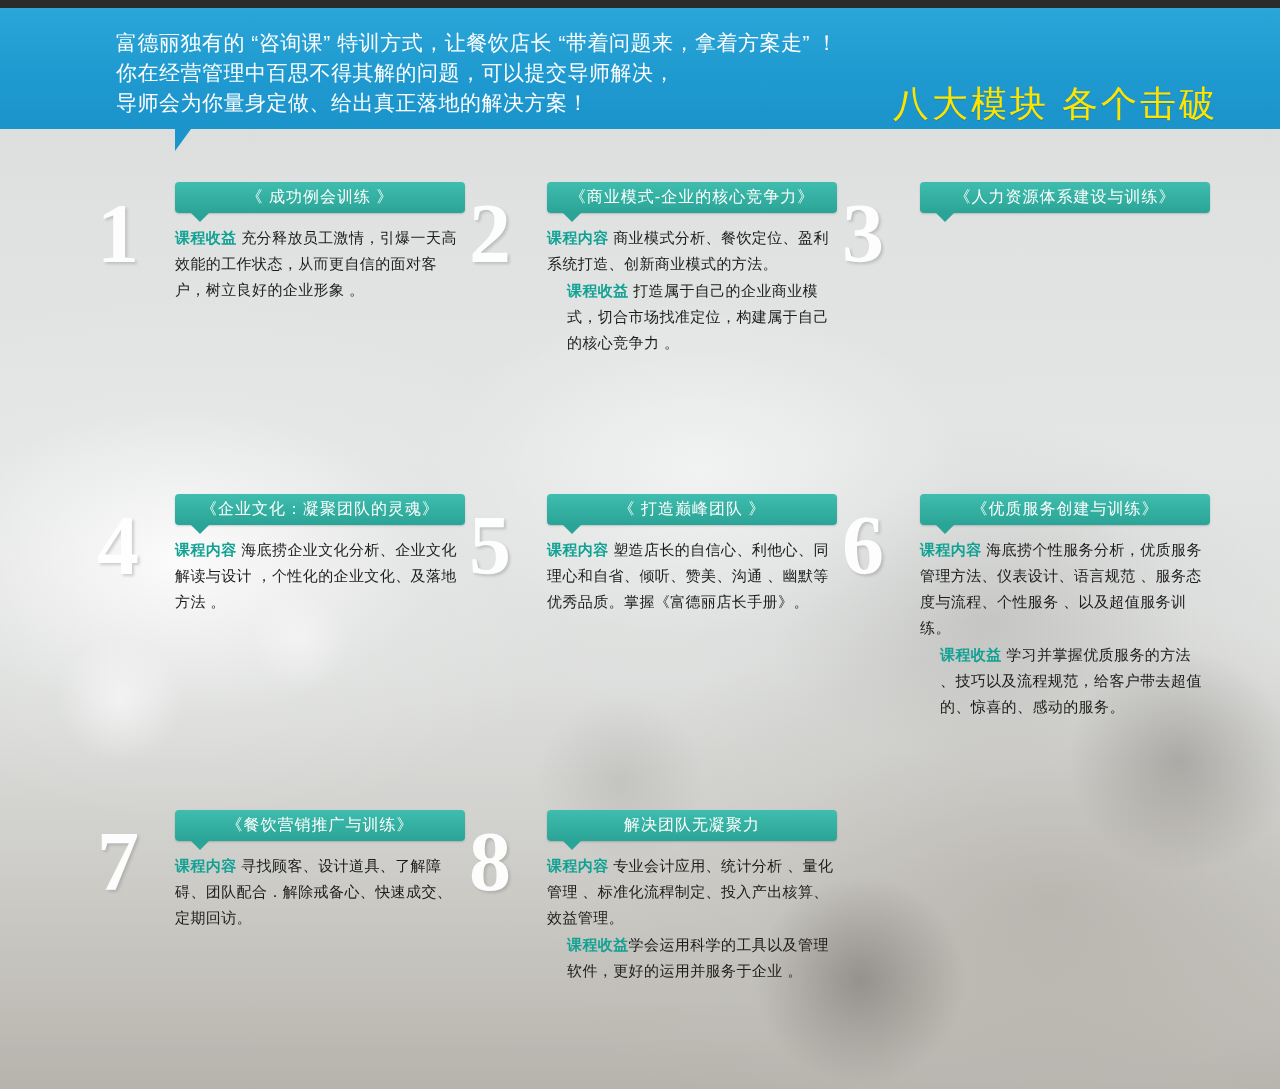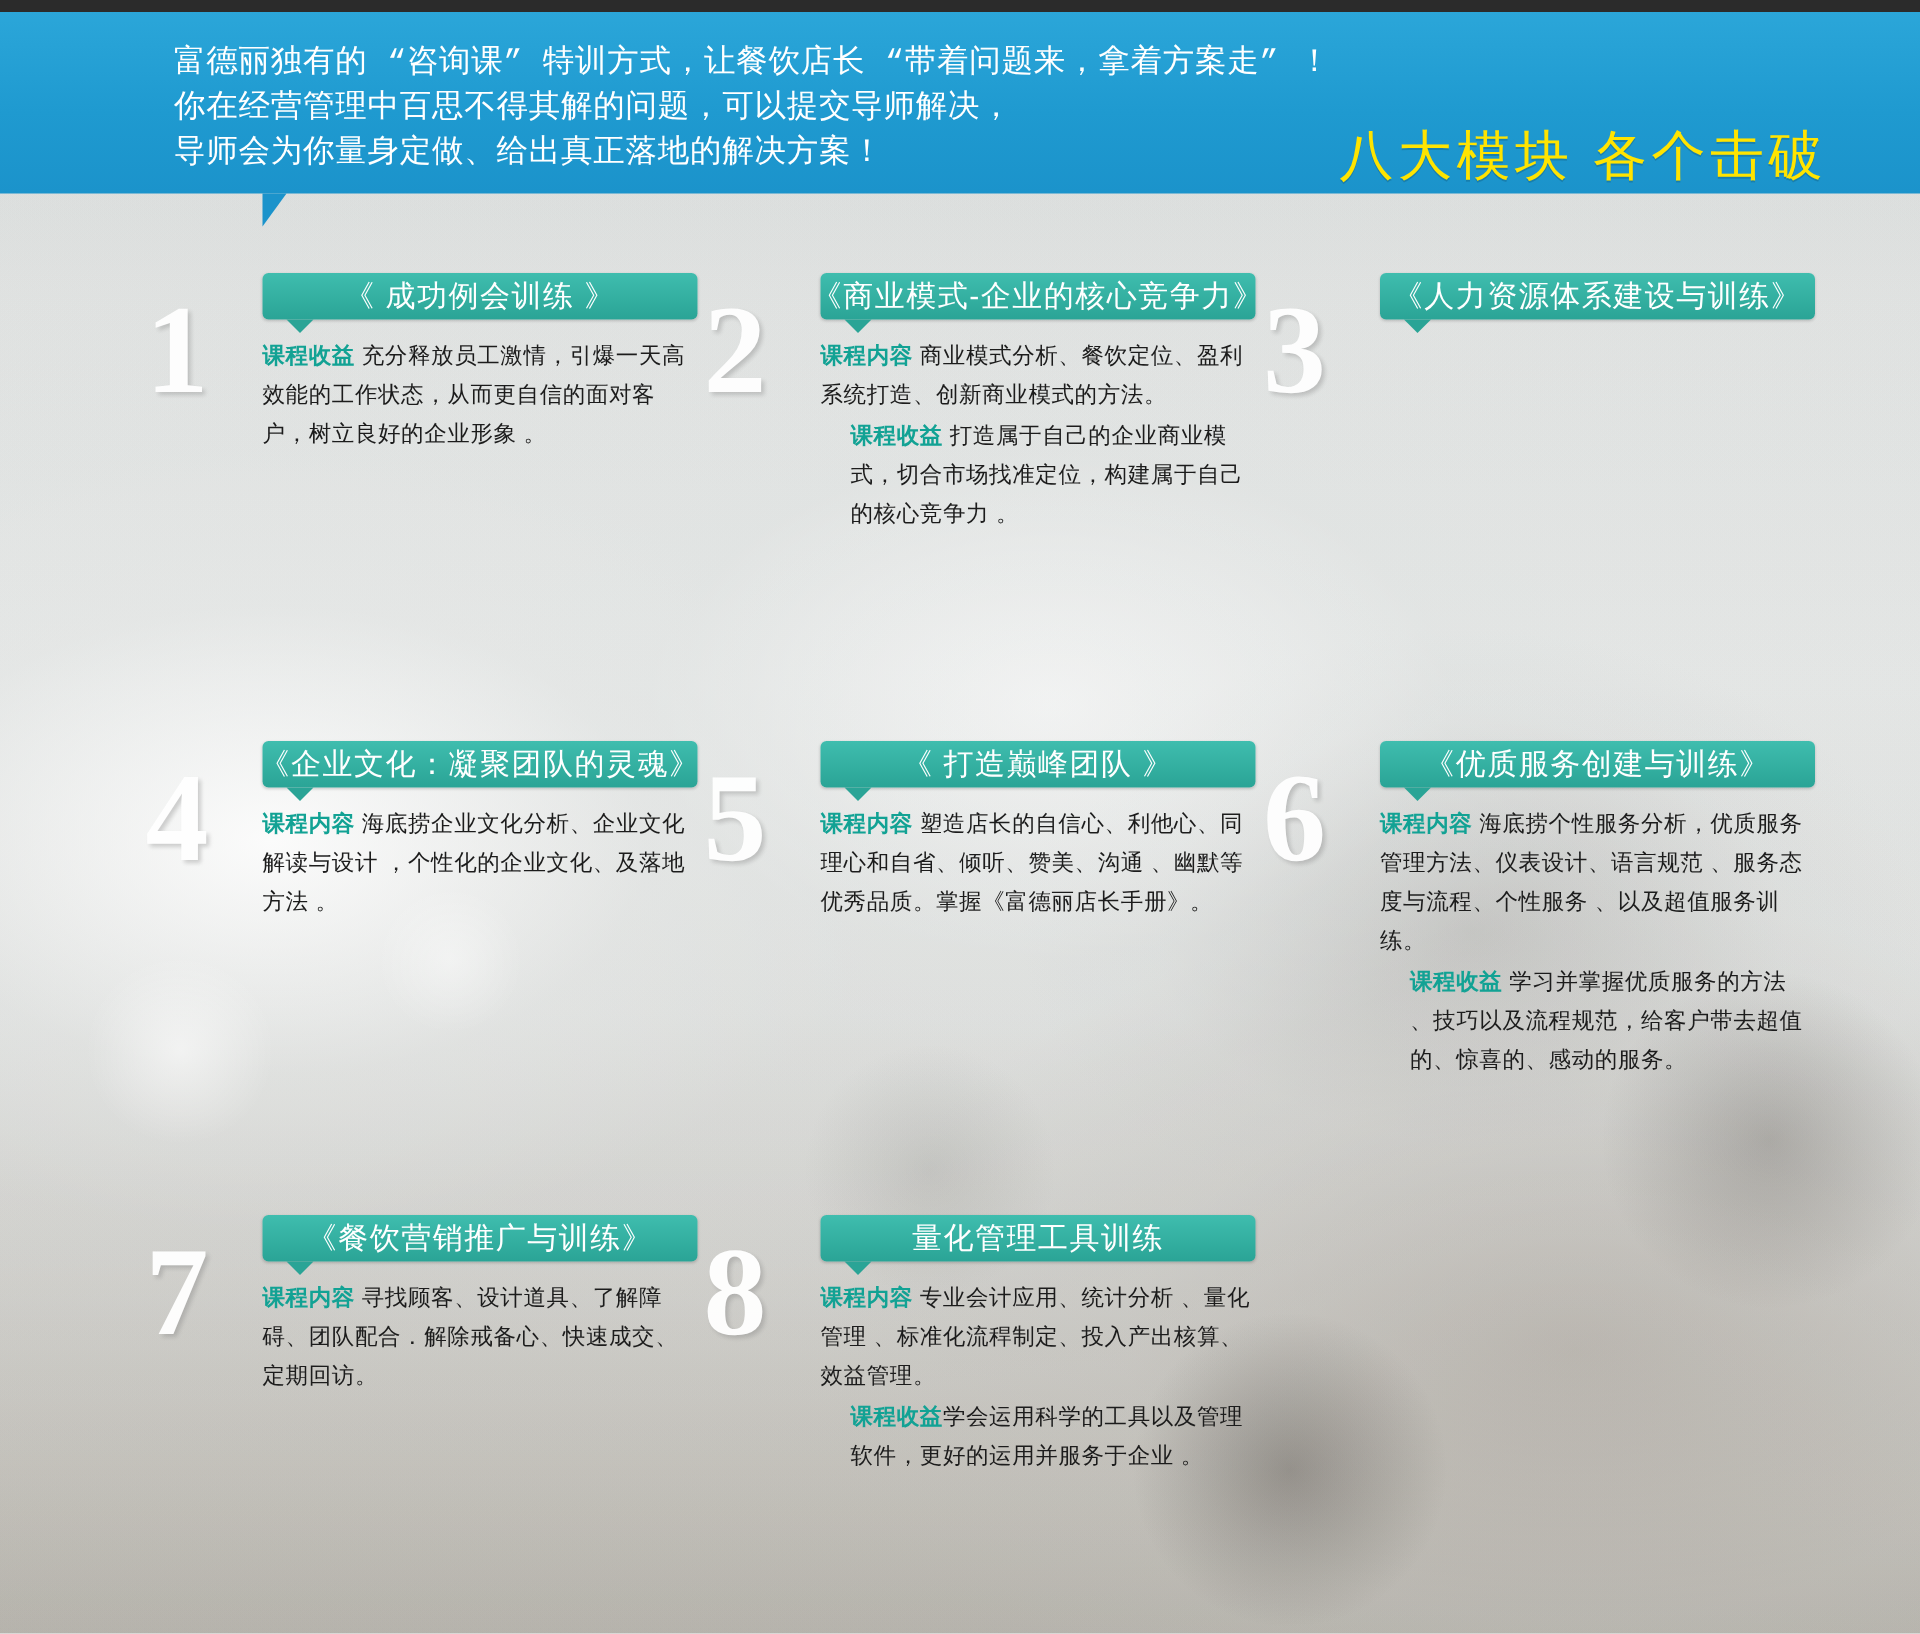--- a/index.html
+++ b/index.html
@@ -60,21 +60,20 @@
   }
   #header-text {
     position: absolute;
     left: 116px;
     top: 20px;
     color: #ffffff;
     font-size: 21px;
     line-height: 30px;
     letter-spacing: 0.5px;
     white-space: pre;
-    font-family: Liberation Mono, monospace;
   }
   #header-highlight {
     position: absolute;
     right: 62px;
     top: 72px;
     color: #ffe400;
     font-size: 36px;
     font-weight: normal;
     letter-spacing: 3px;
     text-shadow: 0 1px 0 rgba(0,0,0,0.15);
@@ -116,21 +115,21 @@
     opacity: 0.96;
     text-shadow: 2px 2px 3px rgba(120,120,120,0.35);
     font-family: "Liberation Serif", serif;
   }
   .title-bar {
     position: relative;
     height: 31px;
     background: linear-gradient(180deg, #3fbdae 0%, #2aa496 100%);
     border-radius: 4px;
     color: #ffffff;
-    font-size: 20px;
+    font-size: 16px;
     letter-spacing: 1px;
     display: flex;
     align-items: center;
     justify-content: center;
     box-shadow: 0 1px 2px rgba(0,0,0,0.18);
     white-space: nowrap;
   }
   .title-bar::after {
     content: "";
     position: absolute;
@@ -225,21 +224,21 @@
     <div class="module" style="left:175px; top:28px;">
       <div class="num">7</div>
       <div class="title-bar">《餐饮营销推广与训练》</div>
       <div class="body">
         <div class="para"><span class="lbl">课程内容</span><span> 寻找顾客、设计道具、了解障碍、团队配合．解除戒备心、快速成交、定期回访。</span></div>
       </div>
     </div>
 
     <div class="module" style="left:547px; top:28px;">
       <div class="num">8</div>
-      <div class="title-bar">量化管理工具训练</div>
+      <div class="title-bar">解决团队无凝聚力</div>
       <div class="body">
         <div class="para"><span class="lbl">课程内容</span><span> 专业会计应用、统计分析 、量化管理 、标准化流稈制定、投入产出核算、效益管理。</span></div>
         <div class="para"><span class="lbl">课程收益</span><span>学会运用科学的工具以及管理软件，更好的运用并服务于企业 。</span></div>
       </div>
     </div>
   </div>
 
 </div>
 
 </body></html>

